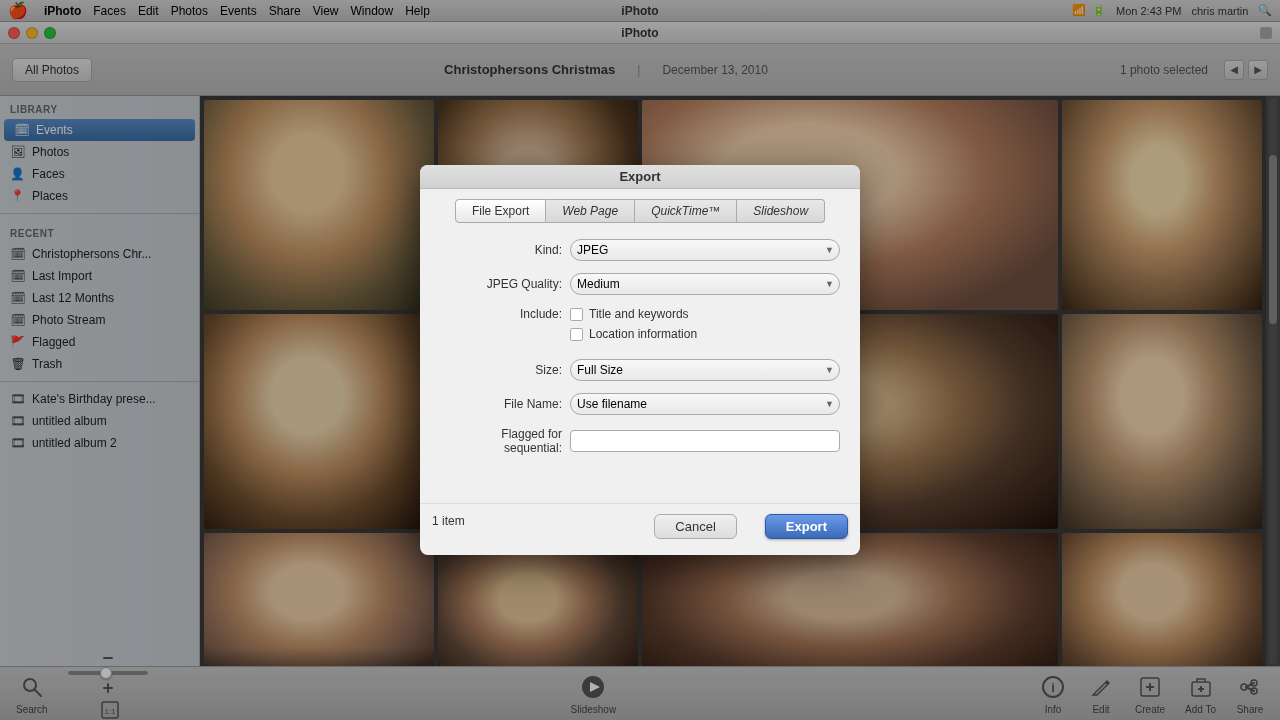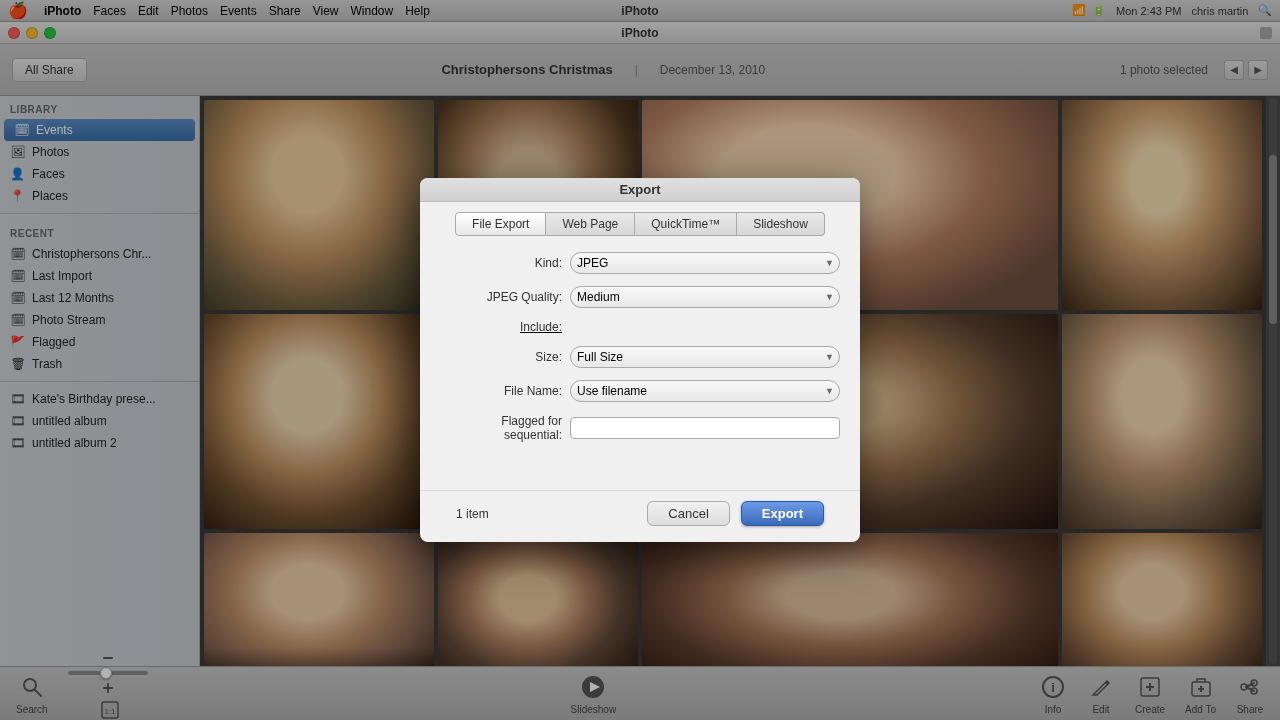--- a/index.html
+++ b/index.html
@@ -376,21 +376,21 @@
       background: linear-gradient(to bottom, #e8e8e8, #d8d8d8);
       color: #333;
     }
     .dialog-tab:first-child { border-radius: 4px 0 0 4px; }
     .dialog-tab:last-child { border-radius: 0 4px 4px 0; }
     .dialog-tab.active {
       background: linear-gradient(to bottom, #fff, #e8e8e8);
       z-index: 1;
       position: relative;
     }
-    .dialog-tab + .dialog-tab { border-left: none; }
+    .dialog-tab + .dialog-tab { border-left: none; font-style: italic; }
     .dialog-content {
       padding: 16px 20px;
     }
     .dialog-row {
       display: flex;
       align-items: center;
       margin-bottom: 12px;
     }
     .dialog-label {
       text-align: right;
@@ -450,33 +450,33 @@
       flex: 1;
       height: 22px;
       border: 1px solid #aaa;
       border-radius: 4px;
       background: #fff;
       font-size: 12px;
       padding: 0 6px;
     }
     .dialog-footer {
       display: flex;
-      align-items: center;
-      padding: 10px 36px 16px;
+      align-items: flex-start;
+      padding: 10px 12px 16px;
       border-top: 1px solid #ddd;
       margin-top: 20px;
     }
     .dialog-item-count {
       font-size: 12px;
       color: #333;
     }
     .dialog-footer-btns {
       margin-left: auto;
       display: flex;
-      gap: 11px;
+      gap: 28px;
     }
     .btn-cancel {
       padding: 4px 20px;
       background: linear-gradient(to bottom, #f0f0f0, #ddd);
       border: 1px solid #aaa;
       border-radius: 6px;
       font-size: 13px;
       cursor: pointer;
       color: #333;
     }
@@ -534,21 +534,21 @@
     </div>
     <div class="window-title">iPhoto</div>
     <div class="window-resize" style="margin-left:auto;">
       <svg width="12" height="12" viewBox="0 0 12 12">
           <rect x="0" y="0" width="12" height="12" rx="2" fill="#aaa"></rect>
         </svg>
     </div>
   </div>
 
   <div class="toolbar">
-    <button class="toolbar-btn">All Share</button>
+    <button class="toolbar-btn">All Photos</button>
     <div class="toolbar-spacer"></div>
     <span class="toolbar-title">Christophersons Christmas</span>
     <span style="color:#888; margin:0 6px">|</span>
     <span class="toolbar-date">December 13, 2010</span>
     <div class="toolbar-spacer"></div>
     <span class="toolbar-selected">1 photo selected</span>
     <div class="toolbar-nav">
       <div class="nav-arrow">◀</div>
       <div class="nav-arrow">▶</div>
     </div>
@@ -793,22 +793,32 @@
           <select class="dialog-select">
             <option>Low</option>
             <option selected="">Medium</option>
             <option>High</option>
             <option>Maximum</option>
           </select>
           <span class="select-arrow">▼</span>
         </div>
       </div>
 
-      <div class="dialog-row" style="align-items:flex-start;text-decoration:underline;">
+      <div class="dialog-row" style="align-items:flex-start;">
         <span class="dialog-label">Include:</span>
+        <div>
+          <div class="dialog-checkbox-row">
+            <div class="dialog-checkbox"></div>
+            <span class="dialog-checkbox-label">Title and keywords</span>
+          </div>
+          <div class="dialog-checkbox-row">
+            <div class="dialog-checkbox"></div>
+            <span class="dialog-checkbox-label">Location information</span>
+          </div>
+        </div>
       </div>
 
       <div class="dialog-row">
         <span class="dialog-label">Size:</span>
         <div class="select-wrapper">
           <select class="dialog-select">
             <option selected="">Full Size</option>
             <option>Large</option>
             <option>Medium</option>
             <option>Small</option>

